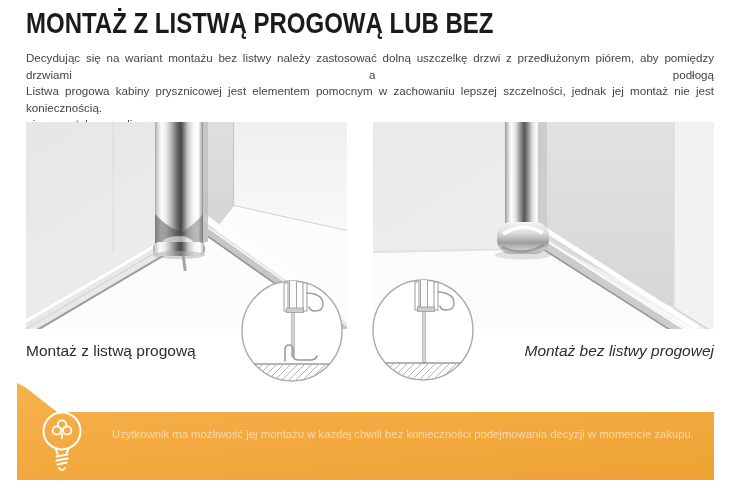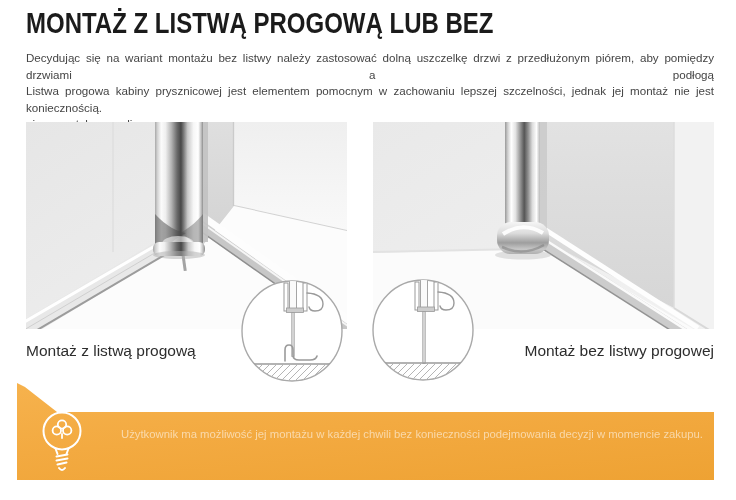--- a/index.html
+++ b/index.html
@@ -26,35 +26,35 @@
   #photo-right{left:373px;}
   
   .circ{position:absolute;display:block;}
   #diagram-left{left:240px;top:279px;}
   #diagram-right{left:371px;top:278px;}
   
   .caption{
     position:absolute;top:342px;font-size:15.5px;color:#2d2d2d;
   }
   #caption-left{left:26px;text-align:right;}
-  #caption-right{right:22px;text-align:left;}
+  #caption-right{right:22px;text-align:left;font-style:italic;}
   
   .banner{
     position:absolute;left:17px;top:383px;width:697px;height:98px;
     background:linear-gradient(175deg,#f6b24d 0%,#f3aa41 45%,#eea233 100%);
     clip-path:polygon(0px 0px,8px 4px,40px 29px,697px 29px,697px 98px,0px 98px);
   }
   .bulb{position:absolute;left:20px;top:27px;}
   .note-text{
     position:absolute;left:86px;top:43px;width:600px;
     font-size:11.3px;line-height:16px;color:rgba(255,255,255,.55);
   }
   .note-line1{text-align:justify;text-align-last:justify;}
   .note-line1 b{color:#ffffff;font-weight:700;}
-  .note-line2{text-align:right;}
+  .note-line2{text-align:center;}
 </style>
 </head>
 <body>
 
 <div id="stage">
 
   <div class="title">MONTAŻ Z LISTWĄ PROGOWĄ LUB BEZ</div>
 
   <div class="intro">
     <div class="jline">Decydując się na wariant montażu bez listwy należy zastosować dolną uszczelkę drzwi z przedłużonym piórem, aby pomiędzy drzwiami a podłogą</div>

